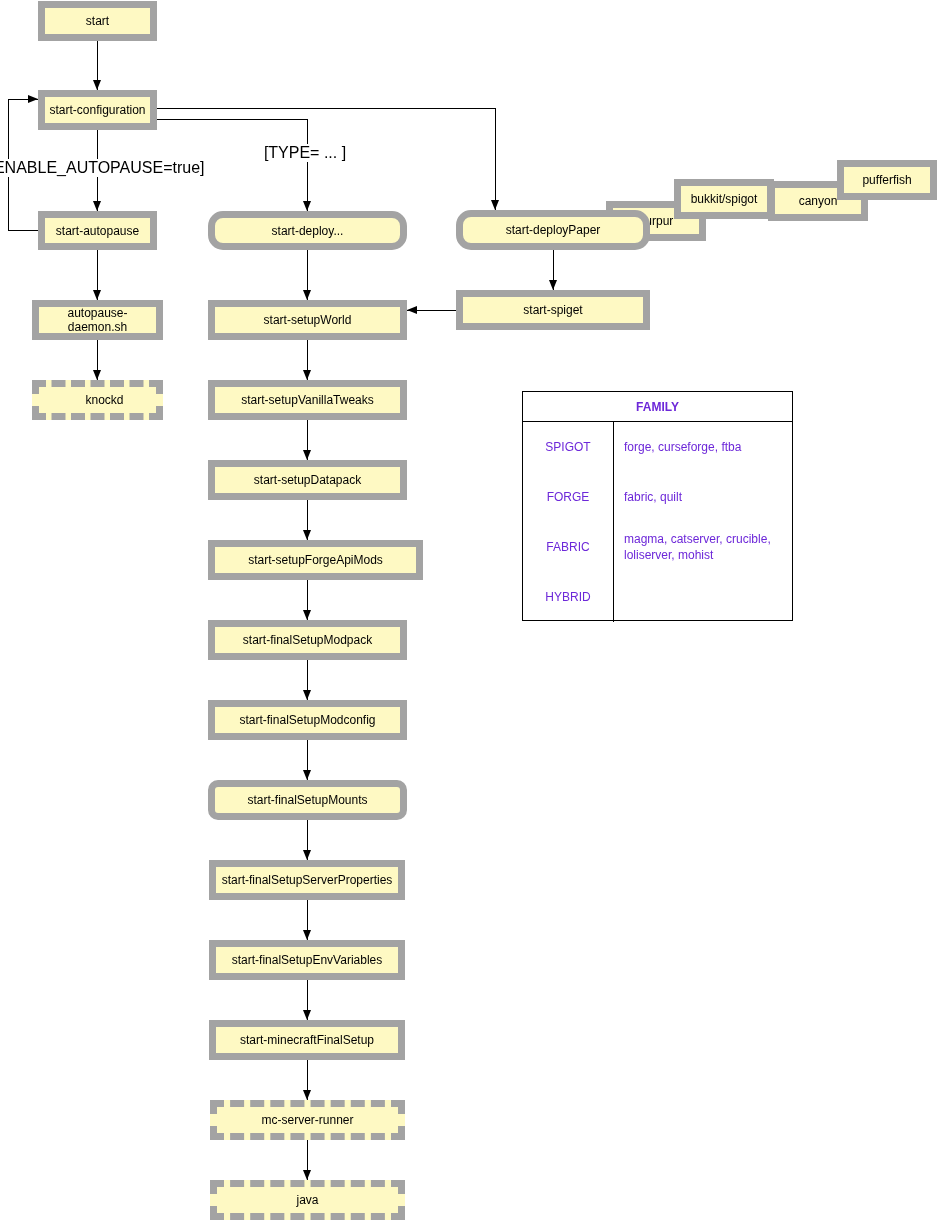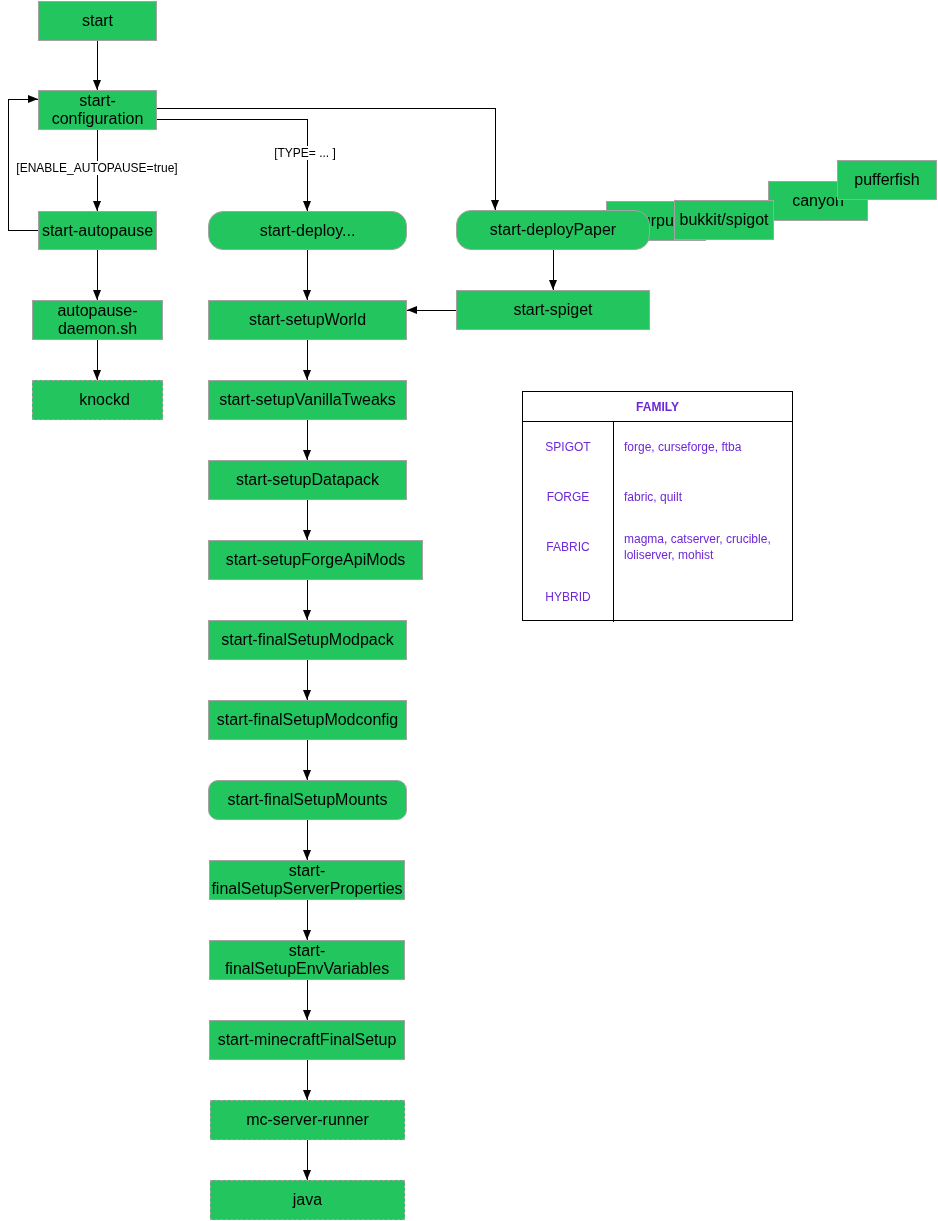--- a/index.html
+++ b/index.html
@@ -18,37 +18,37 @@
   }
   .edge {
     stroke: #000000;
     fill: none;
     stroke-width: 1;
     shape-rendering: crispEdges;
   }
   .node {
     position: absolute;
     box-sizing: border-box;
-    background: #22c55e;
-    border: 1px solid #a3a3a3;
+    background: #fef9c3;
+    border: 7px solid #a3a3a3;
     display: flex;
     align-items: center;
     justify-content: center;
     text-align: center;
-    font-size: 16px;
+    font-size: 12px;
     color: #000000;
     z-index: 3;
   }
   .node.dashed { border-style: dashed; }
   .edge-label {
     position: absolute;
     transform: translate(-50%, -50%);
     background: #ffffff;
     padding: 0 2px;
-    font-size: 12px;
+    font-size: 16px;
     color: #000000;
     white-space: nowrap;
     z-index: 6;
   }
   .family-table {
     position: absolute;
     box-sizing: border-box;
     border: 1px solid #000000;
     background: #ffffff;
     font-size: 12px;
@@ -137,21 +137,21 @@
       </div>
       <div class="node" style="left: 208px; top: 211px; width: 199px; height: 39px; border-radius: 15px;">
         <span>start-deploy...</span>
       </div>
       <div class="node" style="left: 606px; top: 201px; width: 100px; height: 40px; z-index: 1;">
         <span>purpur</span>
       </div>
       <div class="node" style="left: 768px; top: 181px; width: 100px; height: 40px; z-index: 1;">
         <span>canyon</span>
       </div>
-      <div class="node" style="left: 674px; top: 200px; width: 100px; height: 40px; z-index: 2;">
+      <div class="node" style="left: 674px; top: 179px; width: 100px; height: 40px; z-index: 2;">
         <span>bukkit/spigot</span>
       </div>
       <div class="node" style="left: 837px; top: 160px; width: 100px; height: 40px; z-index: 2;">
         <span>pufferfish</span>
       </div>
       <div class="node" style="left: 456px; top: 210px; width: 194px; height: 40px; z-index: 3; border-radius: 15px;">
         <span>start-deployPaper</span>
       </div>
       <div class="node" style="left: 456px; top: 290px; width: 194px; height: 40px;">
         <span>start-spiget</span>

